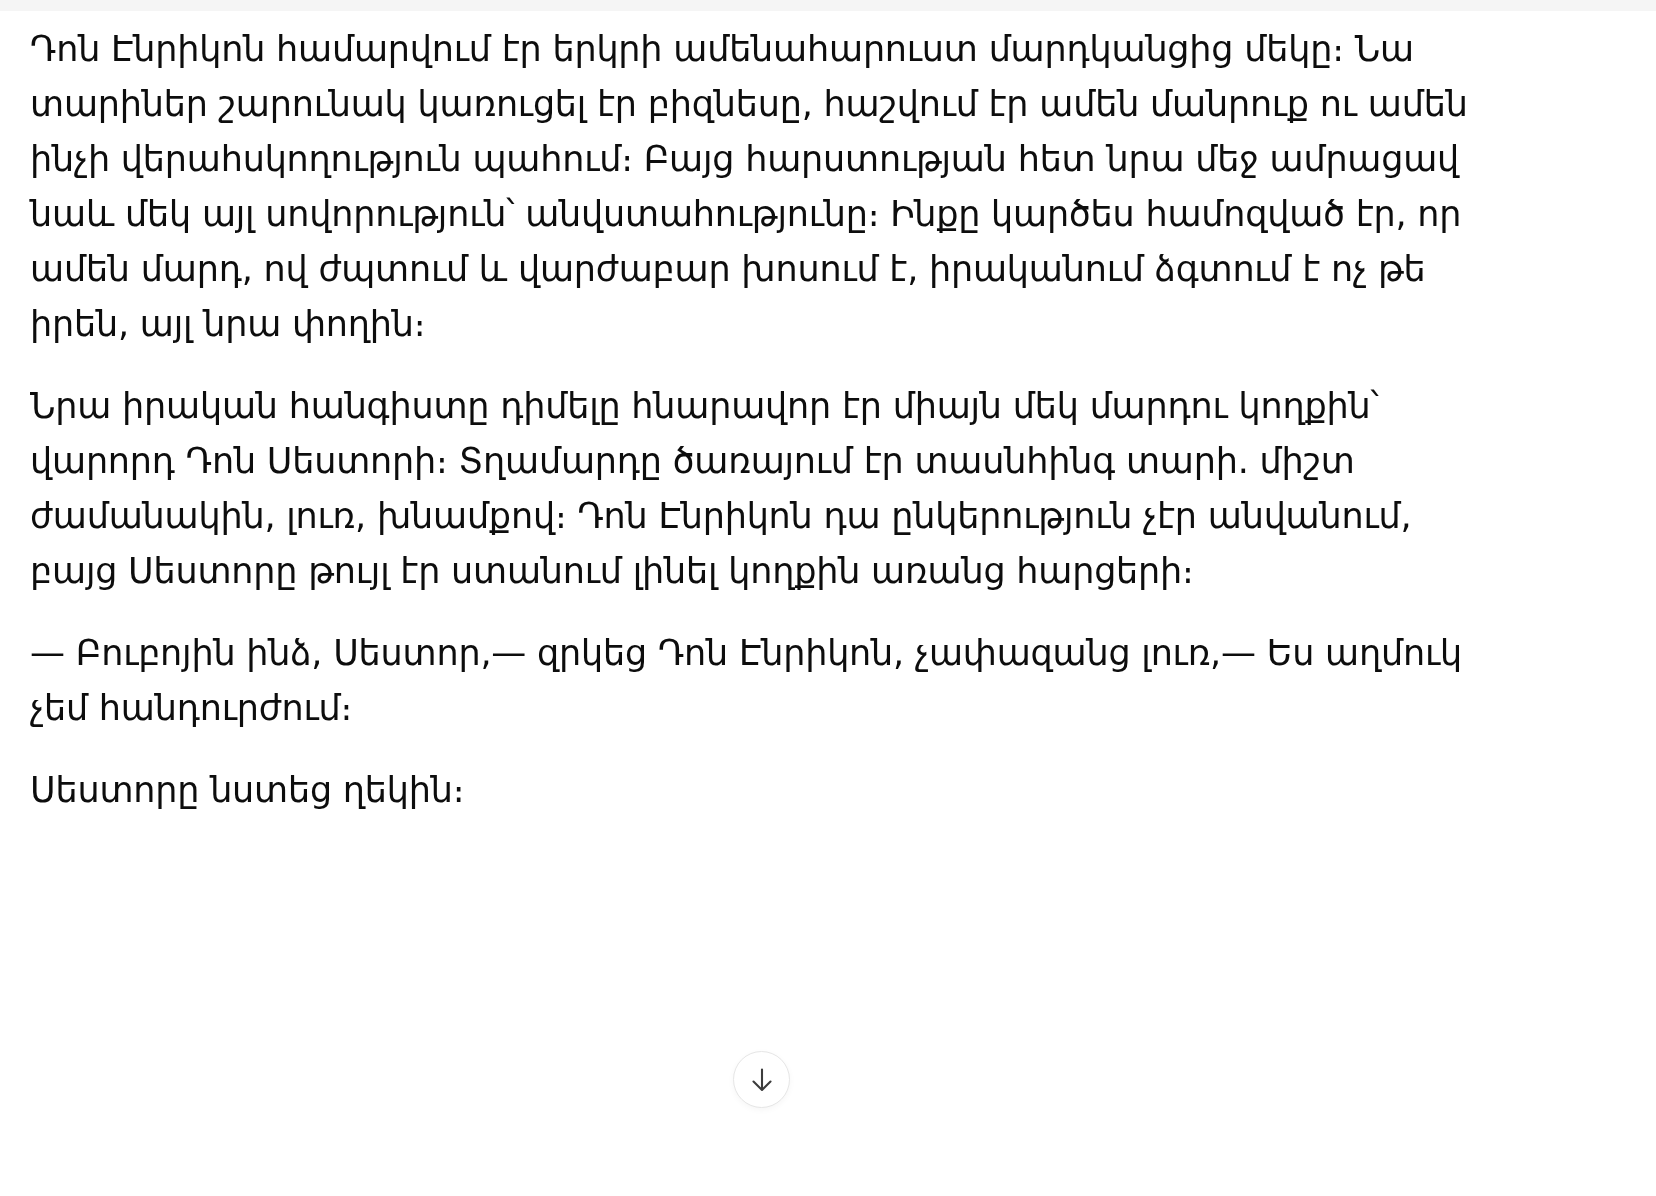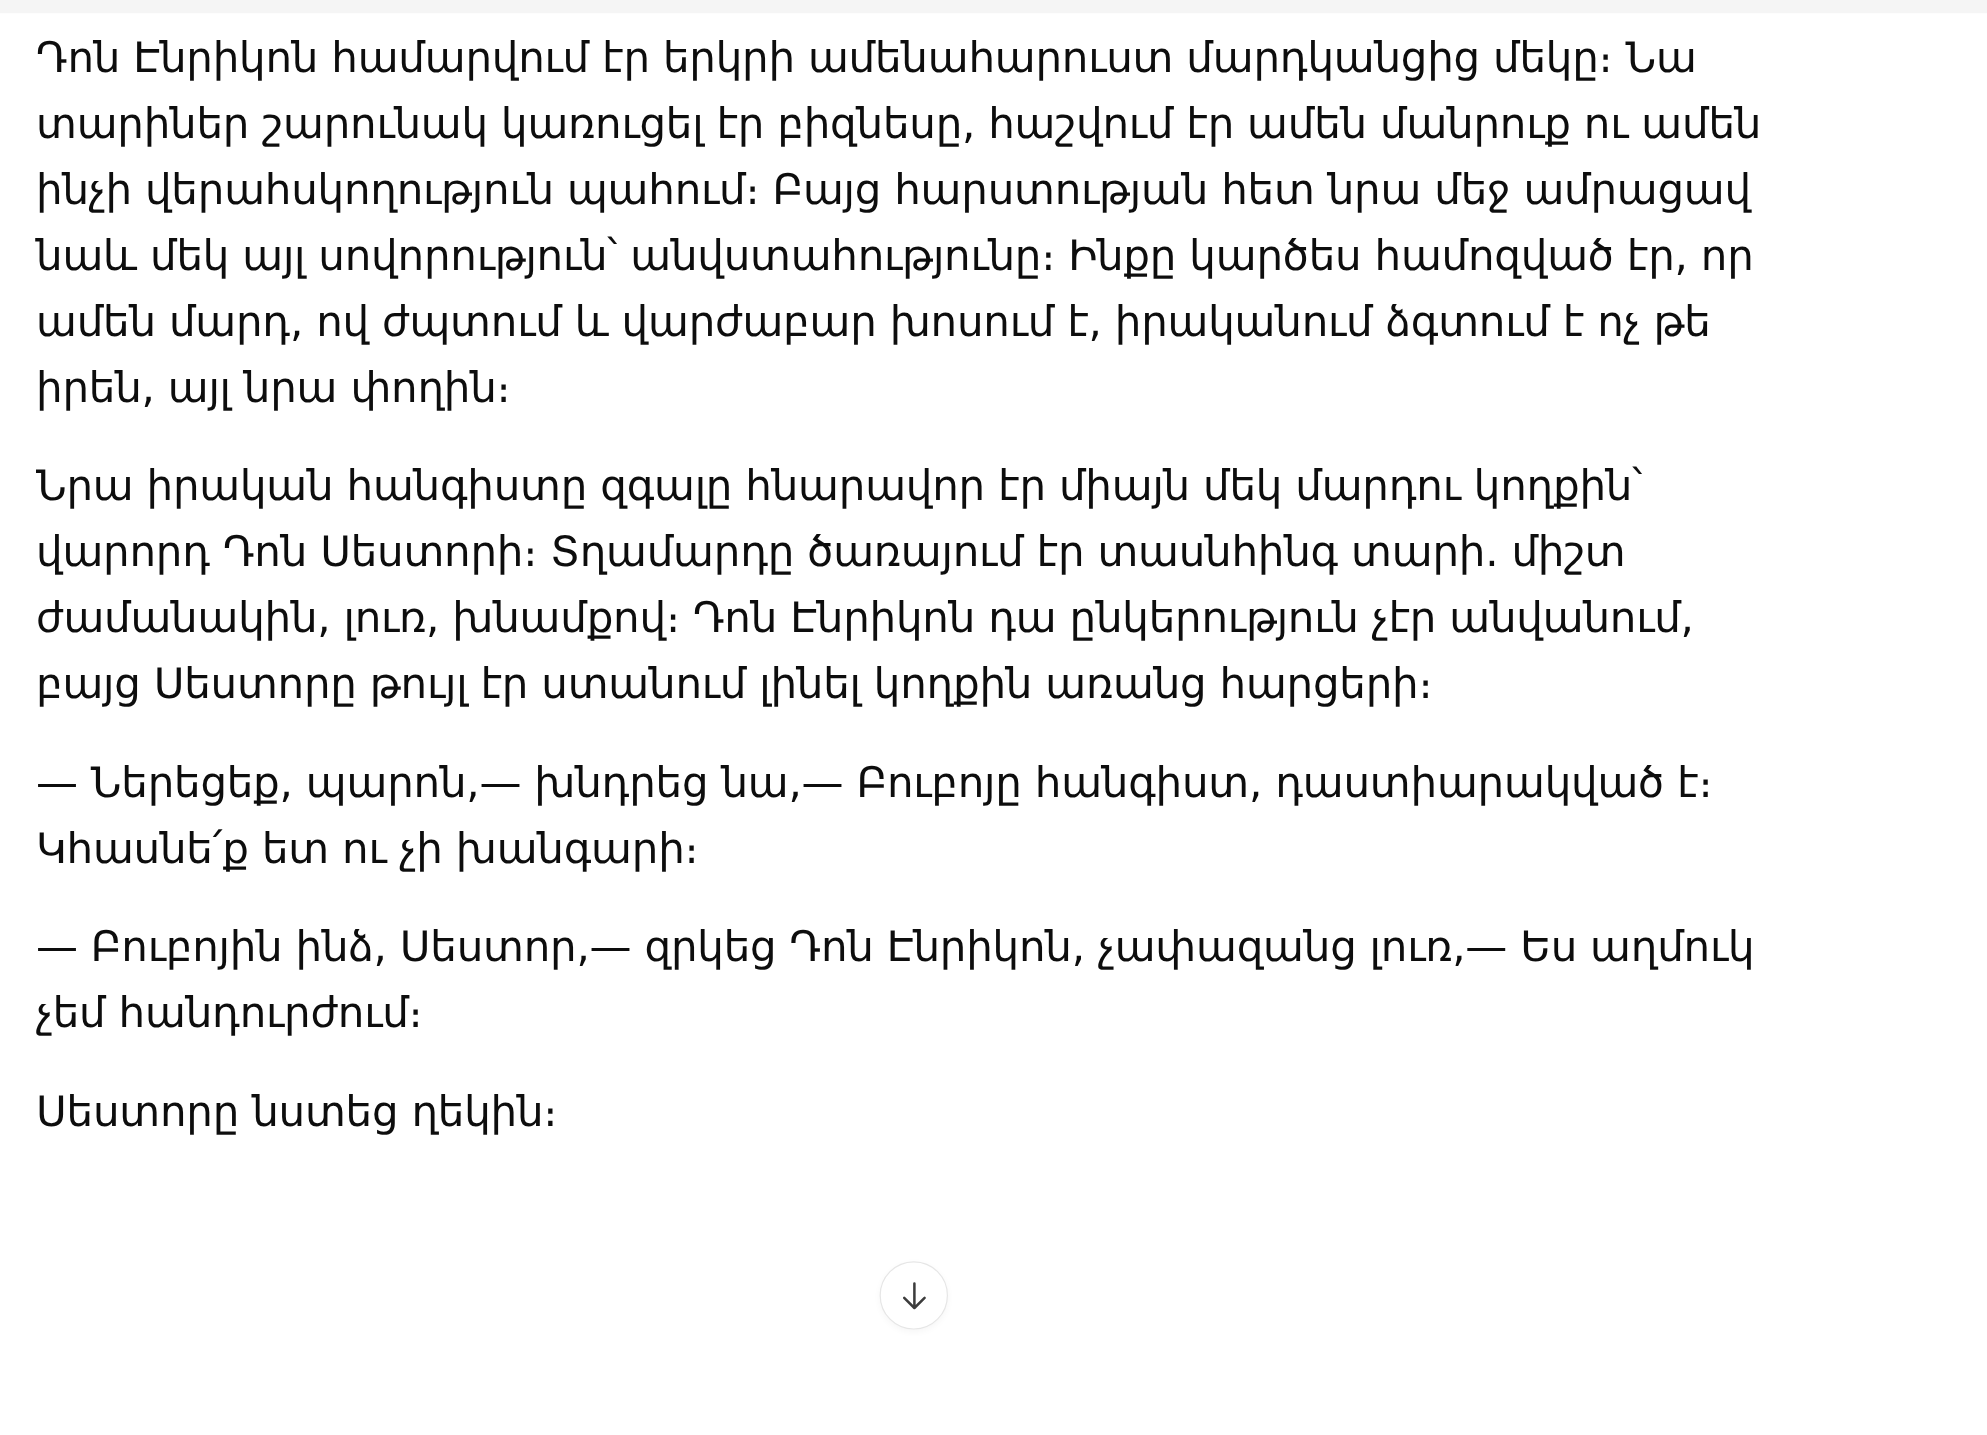--- a/index.html
+++ b/index.html
@@ -54,22 +54,21 @@
     display: block;
   }
 </style>
 </head>
 <body>
 
 <div class="top-strip"></div>
 
 <main class="content">
   <p class="para">Դոն Էնրիկոն համարվում էր երկրի ամենահարուստ մարդկանցից մեկը։ Նա տարիներ շարունակ կառուցել էր բիզնեսը, հաշվում էր ամեն մանրուք ու ամեն ինչի վերահսկողություն պահում։ Բայց հարստության հետ նրա մեջ ամրացավ նաև մեկ այլ սովորություն՝ անվստահությունը։ Ինքը կարծես համոզված էր, որ ամեն մարդ, ով ժպտում և վարժաբար խոսում է, իրականում ձգտում է ոչ թե իրեն, այլ նրա փողին։</p>
-  <p class="para">Նրա իրական հանգիստը զգալը հնարավոր էր միայն մեկ մարդու կողքին՝ վարորդ Դոն Սեստորի։ Տղամարդը ծառայում էր տասնհինգ տարի. միշտ ժամանակին, լուռ, խնամքով։ Դոն Էնրիկոն դա ընկերություն չէր անվանում, բայց Սեստորը թույլ էր ստանում լինել կողքին առանց հարցերի։</p>
-  <p class="para">— Ներեցեք, պարոն,— խնդրեց նա,— Բուբոյը հանգիստ, դաստիարակված է։ Կհասնե՛ք ետ ու չի խանգարի։</p>
+  <p class="para">Նրա իրական հանգիստը դիմելը հնարավոր էր միայն մեկ մարդու կողքին՝ վարորդ Դոն Սեստորի։ Տղամարդը ծառայում էր տասնհինգ տարի. միշտ ժամանակին, լուռ, խնամքով։ Դոն Էնրիկոն դա ընկերություն չէր անվանում, բայց Սեստորը թույլ էր ստանում լինել կողքին առանց հարցերի։</p>
   <p class="para">— Բուբոյին ինձ, Սեստոր,— զրկեց Դոն Էնրիկոն, չափազանց լուռ,— Ես աղմուկ չեմ հանդուրժում։</p>
   <p class="para tight">Սեստորը նստեց ղեկին։</p>
 
 </main>
 
 <button class="scroll-btn" aria-label="scroll down">
   <svg width="30" height="30" viewBox="0 0 30 30" fill="none" xmlns="http://www.w3.org/2000/svg">
     <path d="M15 4.5 L15 24.5 M6.5 16.5 L15 25 L23.5 16.5" stroke="#3c3c3c" stroke-width="2.1" stroke-linecap="round" stroke-linejoin="round" fill="none"></path>
   </svg>
 </button>

